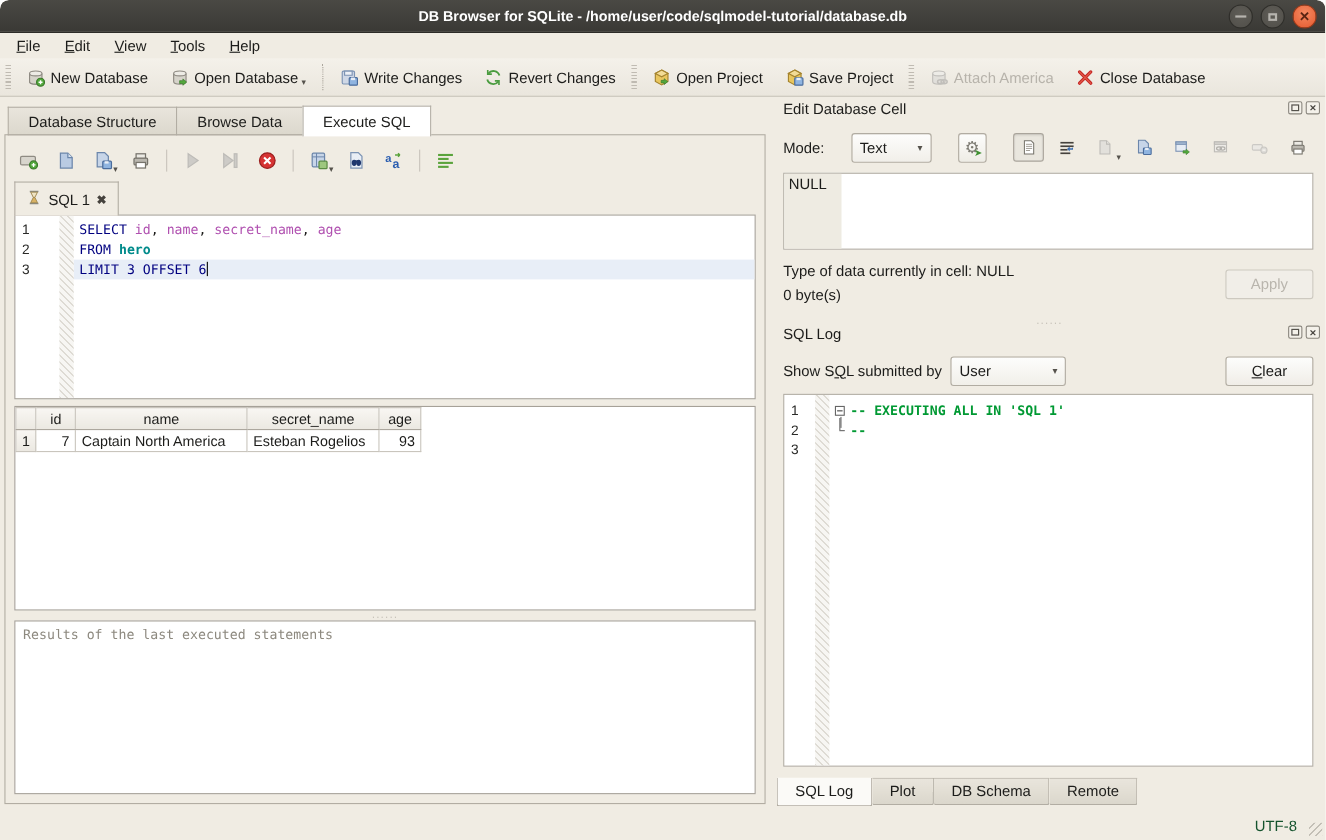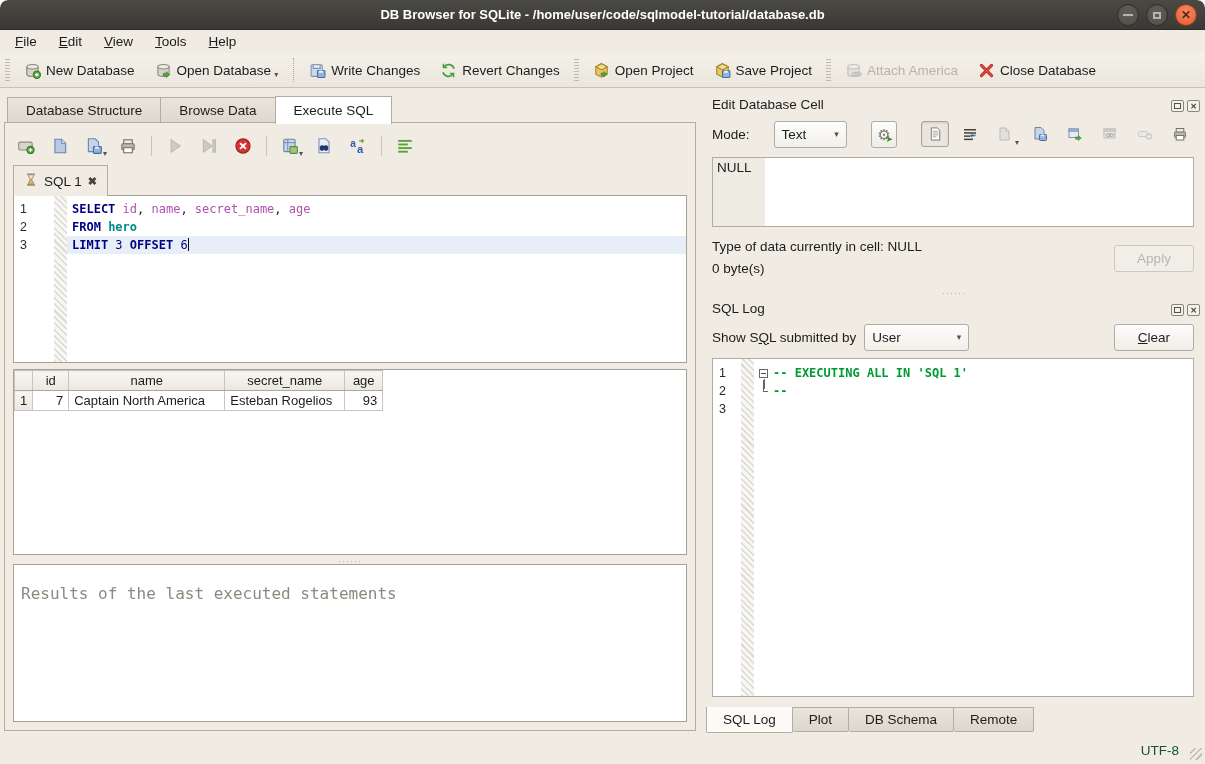--- a/index.html
+++ b/index.html
@@ -60,21 +60,21 @@
   
   .editor { height:168px; border:1px solid #a6a198; background:#fff; display:flex;
             font-family:"DejaVu Sans Mono", monospace; font-size:12px; overflow:hidden; }
   .gutter { width:53px; position:relative; padding-top:4px; flex:none; }
   .gutter::after { content:""; position:absolute; right:0; top:0; bottom:0; width:13px;
                    background:repeating-linear-gradient(45deg,#dedbd4 0 1.5px,#f7f6f3 1.5px 4.5px); }
   .gut-num { height:18px; line-height:18px; padding-left:6px; font-family:"Liberation Sans",sans-serif; font-size:12.5px; color:#2a2a28; }
   .code-area { flex:1; padding-top:4px; }
   .code-line { height:18px; line-height:18px; padding-left:5px; white-space:pre; }
   .code-line.current { background:#e8eef7; }
-  .kw { color:#000080; font-weight:bold; }
+  .kw { color:#000080; font-weight:normal; }
   .ident { color:#b050b0; }
   .tbl { color:#008b8b; font-weight:bold; }
   .num { color:#000080; }
   .pl { color:#1c1c1a; }
   .caret-bar { display:inline-block; width:1.5px; height:13px; background:#000; vertical-align:-2px; }
 
   
   .results-wrap { margin-top:6px; height:186px; border:1px solid #a6a198; background:#fff; overflow:hidden; }
   table.results { border-collapse:collapse; font-size:13px; }
   table.results th, table.results td { border:1px solid #c9c5bd; padding:2px 5px; height:20px; }
@@ -82,26 +82,26 @@
   th.corner { width:18px; }
   .col0 { width:36px; text-align:right; }
   .col1 { width:156px; text-align:left; }
   .col2 { width:120px; text-align:left; }
   .col3 { width:38px; text-align:right; }
   td.rowhead { background:linear-gradient(#f8f6f2,#ebe8e1); text-align:center; width:18px; border-right:1px solid #aca79e; }
 
   .splitter-h { height:9px; position:relative; }
   .splitter-h .dots { position:absolute; left:50%; top:1px; transform:translateX(-50%); color:#b3aea5; font-size:9px; letter-spacing:1px; }
 
-  .results-msg { flex:1; border:1px solid #a6a198; background:#fff; padding:19px 7px;
-                 font-family:"DejaVu Sans Mono", monospace; font-size:16px; color:#8d897f; }
+  .results-msg { flex:1; border:1px solid #a6a198; background:#fff; padding:5px 7px;
+                 font-family:"DejaVu Sans Mono", monospace; font-size:12px; color:#8d897f; }
 
   
   .right-pane { position:absolute; left:706px; right:3px; top:92px; bottom:31px; display:flex; flex-direction:column; }
-  .dock-header { height:20px; display:flex; align-items:flex-end; padding-left:6px; font-size:13.5px; }
+  .dock-header { height:20px; display:flex; align-items:flex-start; padding-left:6px; font-size:13.5px; }
   .dock-icos { margin-left:auto; display:flex; gap:3px; padding-right:2px; }
   .dock-ico { width:13px; height:12px; border:1px solid #8a867e; border-radius:2px; background:#f4f1ea; position:relative;
               display:flex; align-items:center; justify-content:center; }
   .dock-ico.float::before { content:""; position:absolute; left:2px; bottom:2px; width:5px; height:4px; border:1px solid #55524c; }
   .dock-ico.float::after { content:""; position:absolute; right:2px; top:2px; width:5px; height:4px; border:1px solid #55524c; background:#f4f1ea; }
   .dock-ico.close-d { font-size:8px; color:#45423d; font-weight:bold; }
 
   .mode-row { height:30px; margin-top:7px; display:flex; align-items:center; padding:0 8px 0 6px; gap:24px; font-size:13.5px; }
   .dropdown { height:27px; border:1px solid #b1ac a2; border:1px solid #b1aca2; border-radius:3px;
               background:linear-gradient(#fdfdfc,#f1efe9); display:flex; align-items:center; justify-content:space-between;

